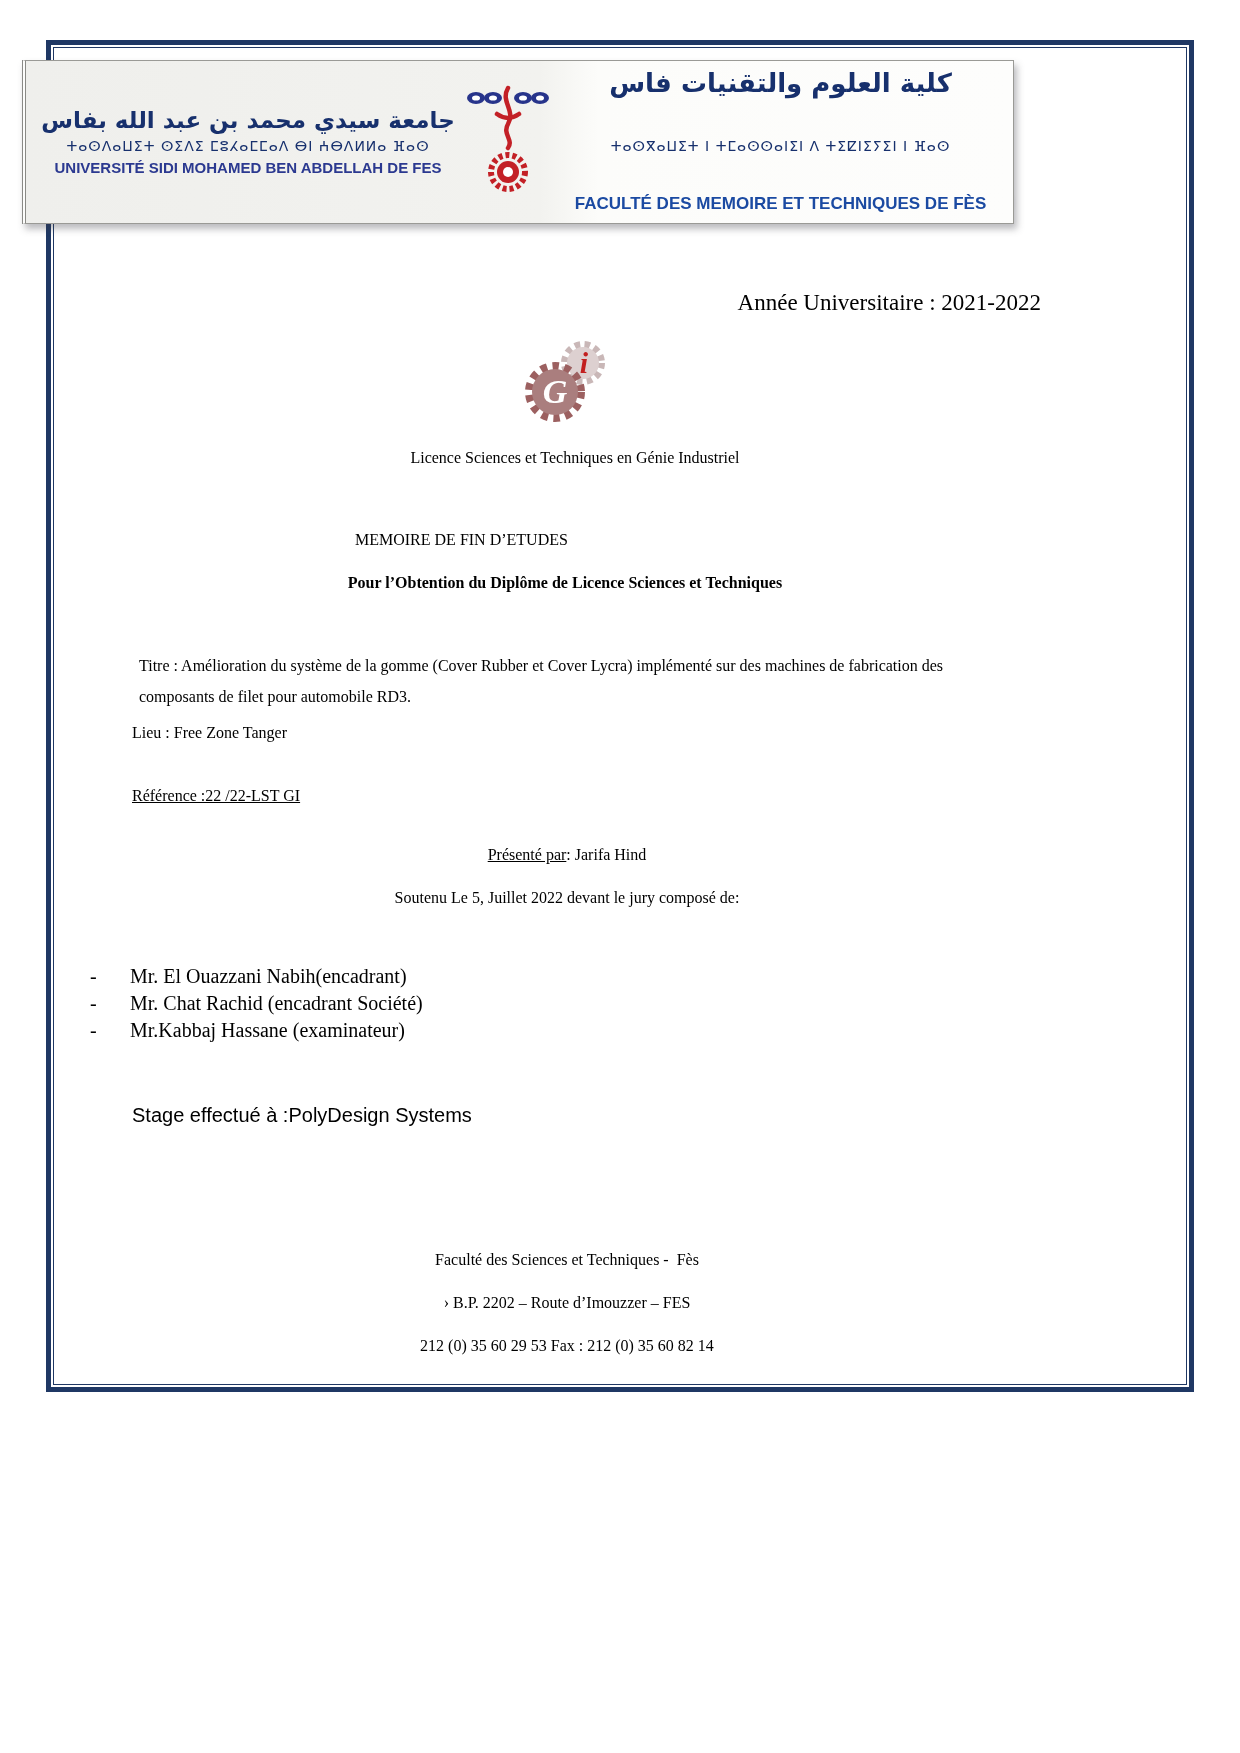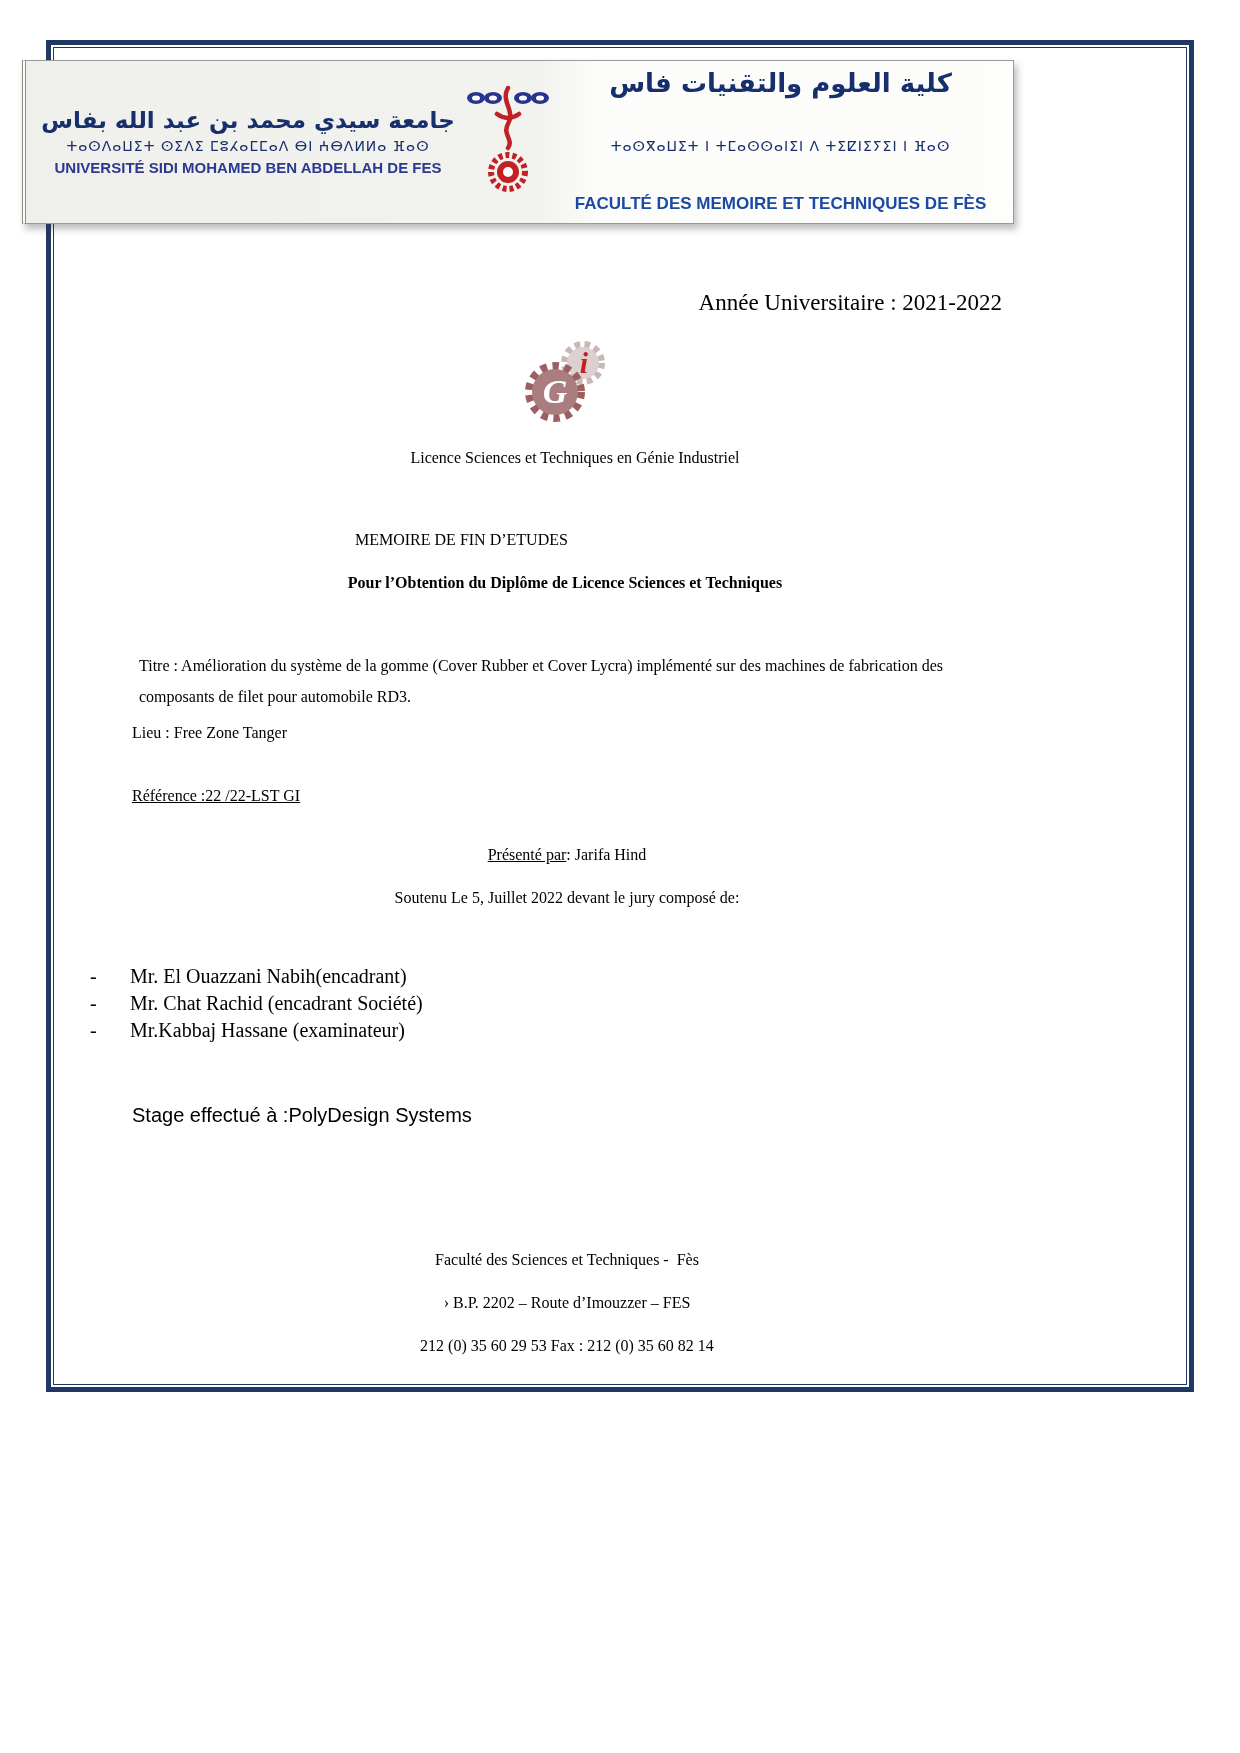--- a/index.html
+++ b/index.html
@@ -39,21 +39,21 @@
   .scan-smear {
     position:absolute; left:62px; top:197px; width:946px; height:12px; z-index:2;
     background:linear-gradient(90deg,
       rgba(31,56,107,.85) 0%, rgba(31,56,107,.5) 16%, rgba(31,56,107,.85) 28%,
       rgba(31,56,107,.4) 50%, rgba(31,56,107,.8) 66%, rgba(31,56,107,.45) 84%,
       rgba(31,56,107,.75) 100%);
     filter:blur(4px); border-radius:6px; opacity:.8;
   }
   .abs { position:absolute; z-index:4; }
   .serif20 { font-size:16px; color:#000; }
-  .year-line { left:552px; top:290px; width:450px; text-align:right; font-size:23px; color:#000; }
+  .year-line { left:591px; top:290px; width:450px; text-align:right; font-size:23px; color:#000; }
   .gi-logo { left:521px; top:336px; }
   .program-line { left:60px; top:449px; width:1030px; text-align:center; }
   .memoire-line { left:355px; top:531px; }
   .diploma-line { left:60px; top:574px; width:1010px; text-align:center; font-weight:bold; }
   .title-par { left:139px; top:650px; width:872px; line-height:31px; }
   .lieu-line { left:132px; top:724px; }
   .ref-line  { left:132px; top:787px; text-decoration:underline; }
   .presente-line { left:60px; top:846px; width:1014px; text-align:center; }
   .presente-line .u { text-decoration:underline; }
   .soutenu-line { left:60px; top:889px; width:1014px; text-align:center; }

